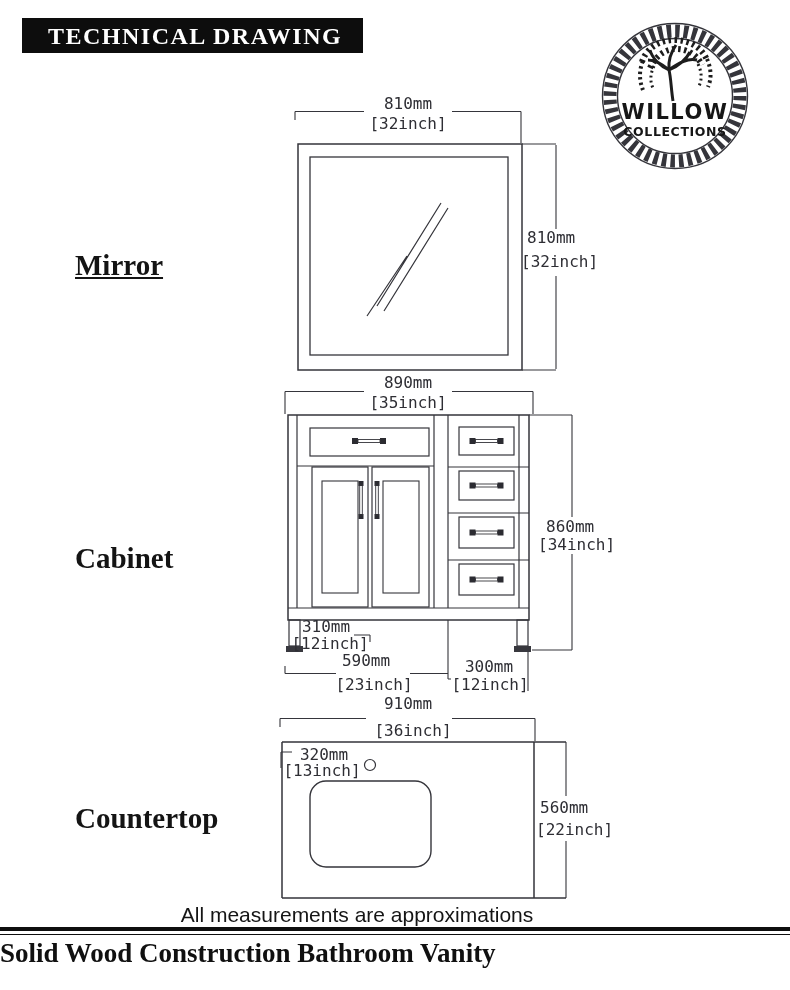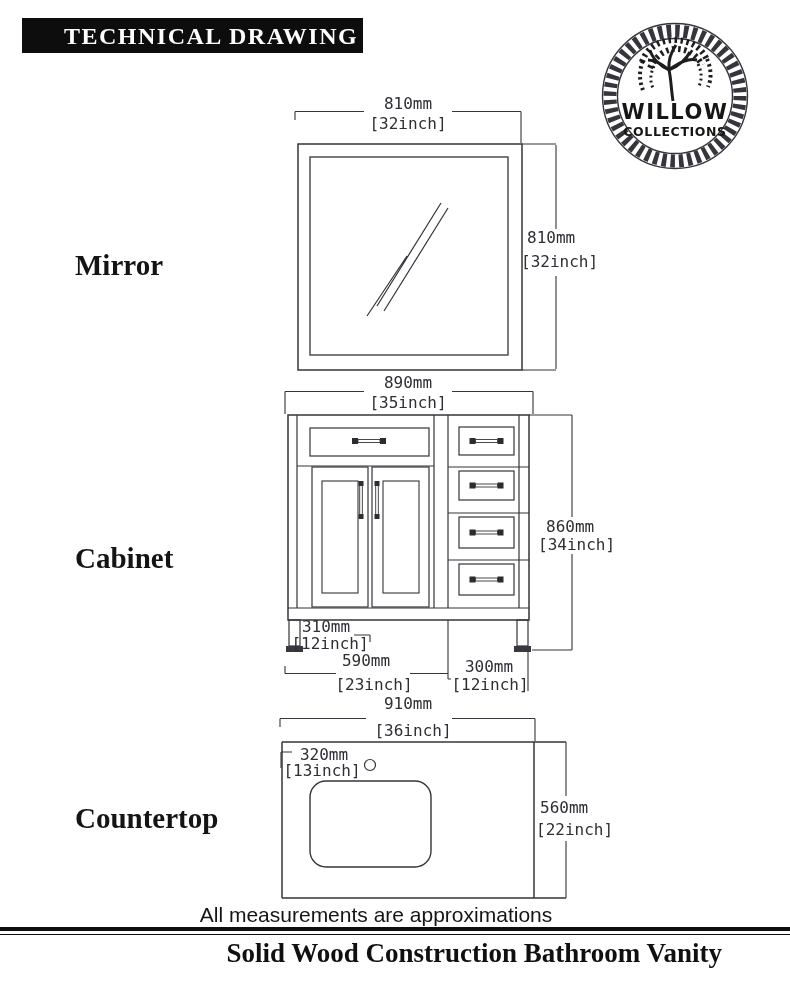--- a/index.html
+++ b/index.html
@@ -4,53 +4,53 @@
 <style>
   html,body { margin:0; padding:0; background:#ffffff; }
   .page {
     position:relative; width:790px; height:990px; background:#ffffff;
     font-family:"Liberation Sans", sans-serif; overflow:hidden;
   }
   .title-bar {
     position:absolute; left:22px; top:18px; width:341px; height:35px;
     background:#0d0d0d; color:#ffffff;
     font-family:"Liberation Serif", serif; font-weight:bold; font-size:24px;
-    letter-spacing:1.5px; line-height:36px; padding-left:42px; box-sizing:border-box;
+    letter-spacing:1.5px; line-height:36px; padding-left:26px; box-sizing:border-box;
     white-space:nowrap;
   }
   .sec-label {
     position:absolute; left:75px;
     font-family:"Liberation Serif", serif; font-weight:bold; font-size:29px;
     color:#141414; white-space:nowrap;
   }
-  #mirror-label    { top:249px; }
+  #mirror-label    { top:249px;text-decoration:underline; }
   #cabinet-label   { top:542px; }
   #countertop-label{ top:802px; }
   .drawing-svg { position:absolute; left:0; top:0; }
   .ln   { stroke:#35353b; fill:none; }
   .dim  {
     font-family:"DejaVu Sans Mono", monospace; font-size:16px;
     fill:#2e2e34; letter-spacing:0px;
   }
   .logo-main {
     font-family:"DejaVu Sans", sans-serif; font-weight:bold; font-size:21px;
     letter-spacing:1.5px; fill:#161616;
   }
   .logo-sub {
     font-family:"DejaVu Sans", sans-serif; font-weight:bold; font-size:12.5px;
     letter-spacing:0.6px; fill:#161616;
   }
   .note {
     position:absolute; top:903px; left:0; width:714px; text-align:center;
-    font-size:21px; color:#151515; white-space:nowrap;padding-left:19px;
+    font-size:21px; color:#151515; white-space:nowrap;
   }
   .rule-thick { position:absolute; top:927px; left:0; width:790px; height:4px;  background:#0f0f0f; }
   .rule-thin  { position:absolute; top:933.5px; left:0; width:790px; height:1.5px; background:#0f0f0f; }
   .product {
-    position:absolute; top:938px; left:0; width:722px; text-align:right;
+    position:absolute; top:938px; left:0; width:722px; text-align:left;
     font-family:"Liberation Serif", serif; font-weight:bold; font-size:27px;
     color:#101010; white-space:nowrap;
   }
 </style>
 </head>
 <body>
 
 <div class="page">
 
   <div class="title-bar">TECHNICAL DRAWING</div>

